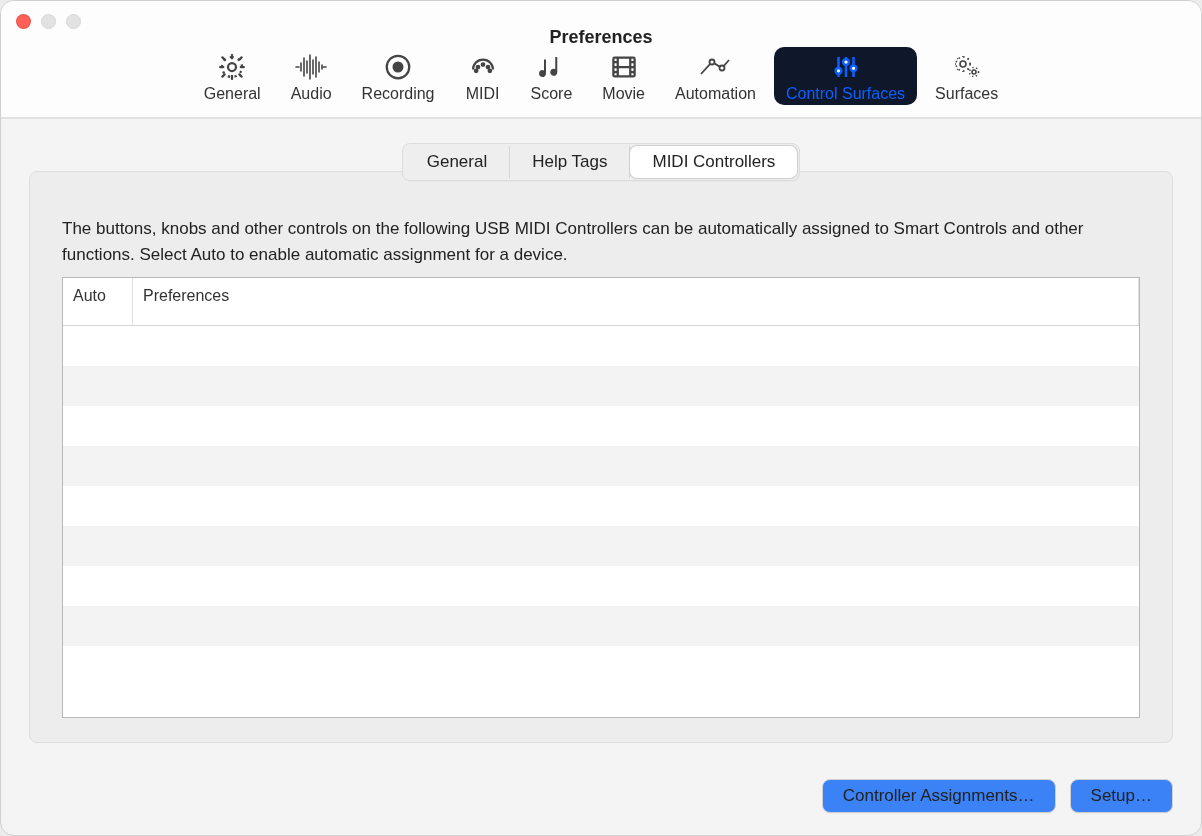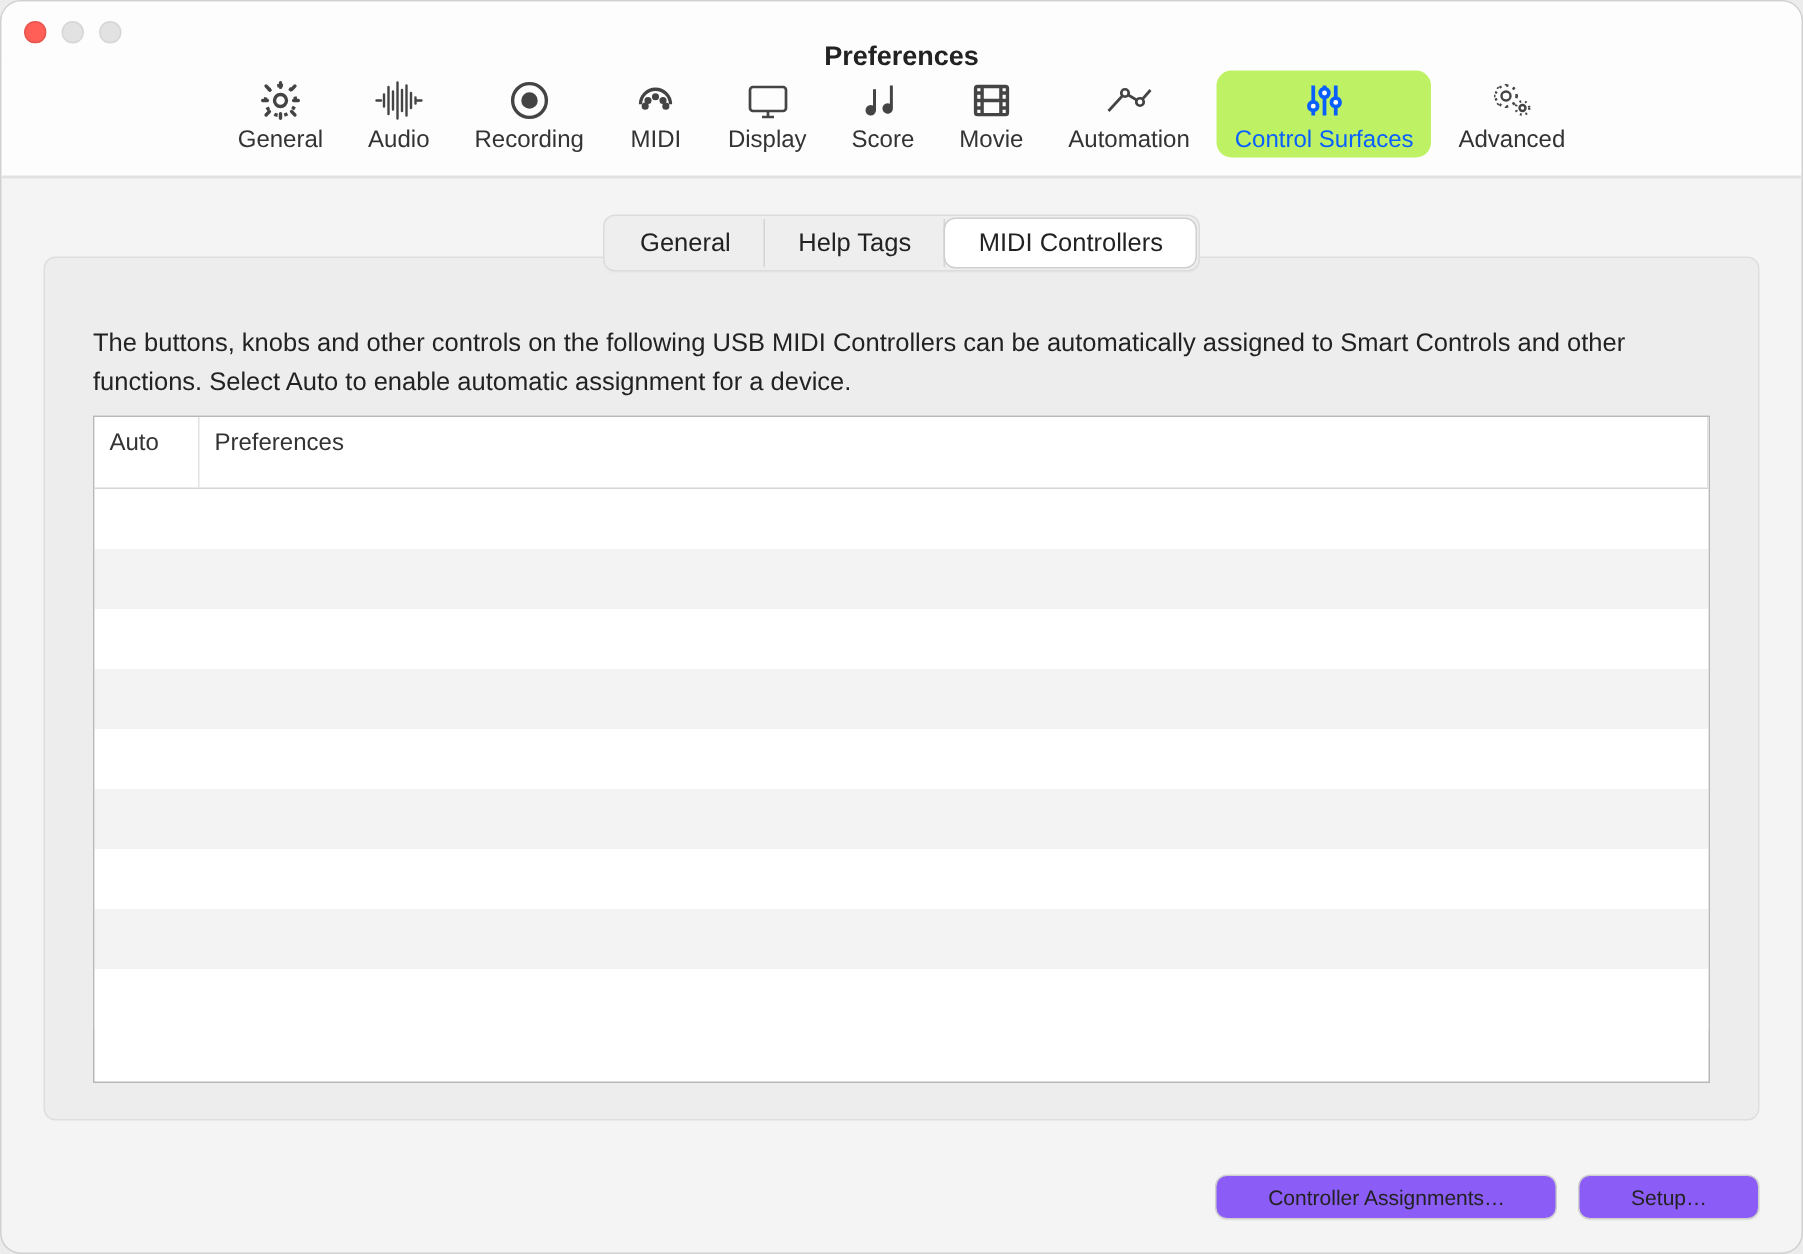--- a/index.html
+++ b/index.html
@@ -60,21 +60,21 @@
     .toolbar-item {
       display: flex;
       flex-direction: column;
       align-items: center;
       padding: 2px 12px 2px;
       border-radius: 10px;
       cursor: default;
       min-width: 60px;
     }
     .toolbar-item.active {
-      background: #bef264;
+      background: #0f172a;
     }
     .toolbar-item .icon {
       height: 36px;
       display: flex;
       align-items: center;
       justify-content: center;
       color: #444;
     }
     .toolbar-item.active .icon { color: #0a60ff; }
     .toolbar-item .lbl {
@@ -168,25 +168,25 @@
     }
     .row.alt { background: #f3f3f3; }
     
     .footer {
       display: flex;
       justify-content: flex-end;
       gap: 14px;
       padding: 20px 28px 22px;
     }
     .btn {
-      background: #8b5cf6;
+      background: #3b82f6;
       border: 1px solid #cfcfcf;
       border-radius: 8px;
-      padding: 6px 34px;
-      font-size: 14px;
+      padding: 6px 20px;
+      font-size: 17px;
       color: #222;
       box-shadow: 0 1px 1px rgba(0,0,0,0.03);
     }
     svg { display: block; }
   </style>
 </head>
 <body>
 
 <div class="window">
 
@@ -241,29 +241,20 @@
           <circle cx="8" cy="12" r="1" fill="currentColor"></circle>
           <circle cx="12" cy="10" r="1" fill="currentColor"></circle>
           <circle cx="16" cy="12" r="1" fill="currentColor"></circle>
           <circle cx="6.5" cy="15" r="1" fill="currentColor"></circle>
           <circle cx="17.5" cy="15" r="1" fill="currentColor"></circle>
         </svg>
       </span>
       <span class="lbl">MIDI</span>
     </div>
 
-    <div class="toolbar-item">
-      <span class="icon">
-        <svg width="32" height="30" viewBox="0 0 32 30" fill="none" stroke="currentColor" stroke-width="1.8">
-          <rect x="4" y="6" width="24" height="16" rx="2"></rect>
-          <path d="M12 26h8M16 22v4"></path>
-        </svg>
-      </span>
-      <span class="lbl">Display</span>
-    </div>
 
     <div class="toolbar-item">
       <span class="icon">
         <svg width="30" height="30" viewBox="0 0 24 24" fill="currentColor">
           <path d="M8 6v11.2a2.8 2.8 0 1 1-1.6-2.5V6H8zM17 4v12.2a2.8 2.8 0 1 1-1.6-2.5V4H17z"></path>
         </svg>
       </span>
       <span class="lbl">Score</span>
     </div>
 
@@ -304,21 +295,21 @@
     <div class="toolbar-item">
       <span class="icon">
         <svg width="32" height="30" viewBox="0 0 32 30" fill="none" stroke="currentColor" stroke-width="1.6">
           <circle cx="12" cy="12" r="3"></circle>
           <path d="M12 5v-1M12 20v-1M5 12h-1M20 12h-1M7 7l-.8-.8M17 17l.8.8M7 17l-.8.8M17 7l.8-.8"></path>
           <circle cx="12" cy="12" r="7" stroke-dasharray="1.5 3.2"></circle>
           <circle cx="23" cy="20" r="2"></circle>
           <circle cx="23" cy="20" r="4.5" stroke-dasharray="1.2 2.6"></circle>
         </svg>
       </span>
-      <span class="lbl">Advanced</span>
+      <span class="lbl">Surfaces</span>
     </div>
 
   </div>
 
   <div class="body">
 
     <div class="segmented">
       <div class="seg">General</div>
       <div class="seg">Help Tags</div>
       <div class="seg active">MIDI Controllers</div>

